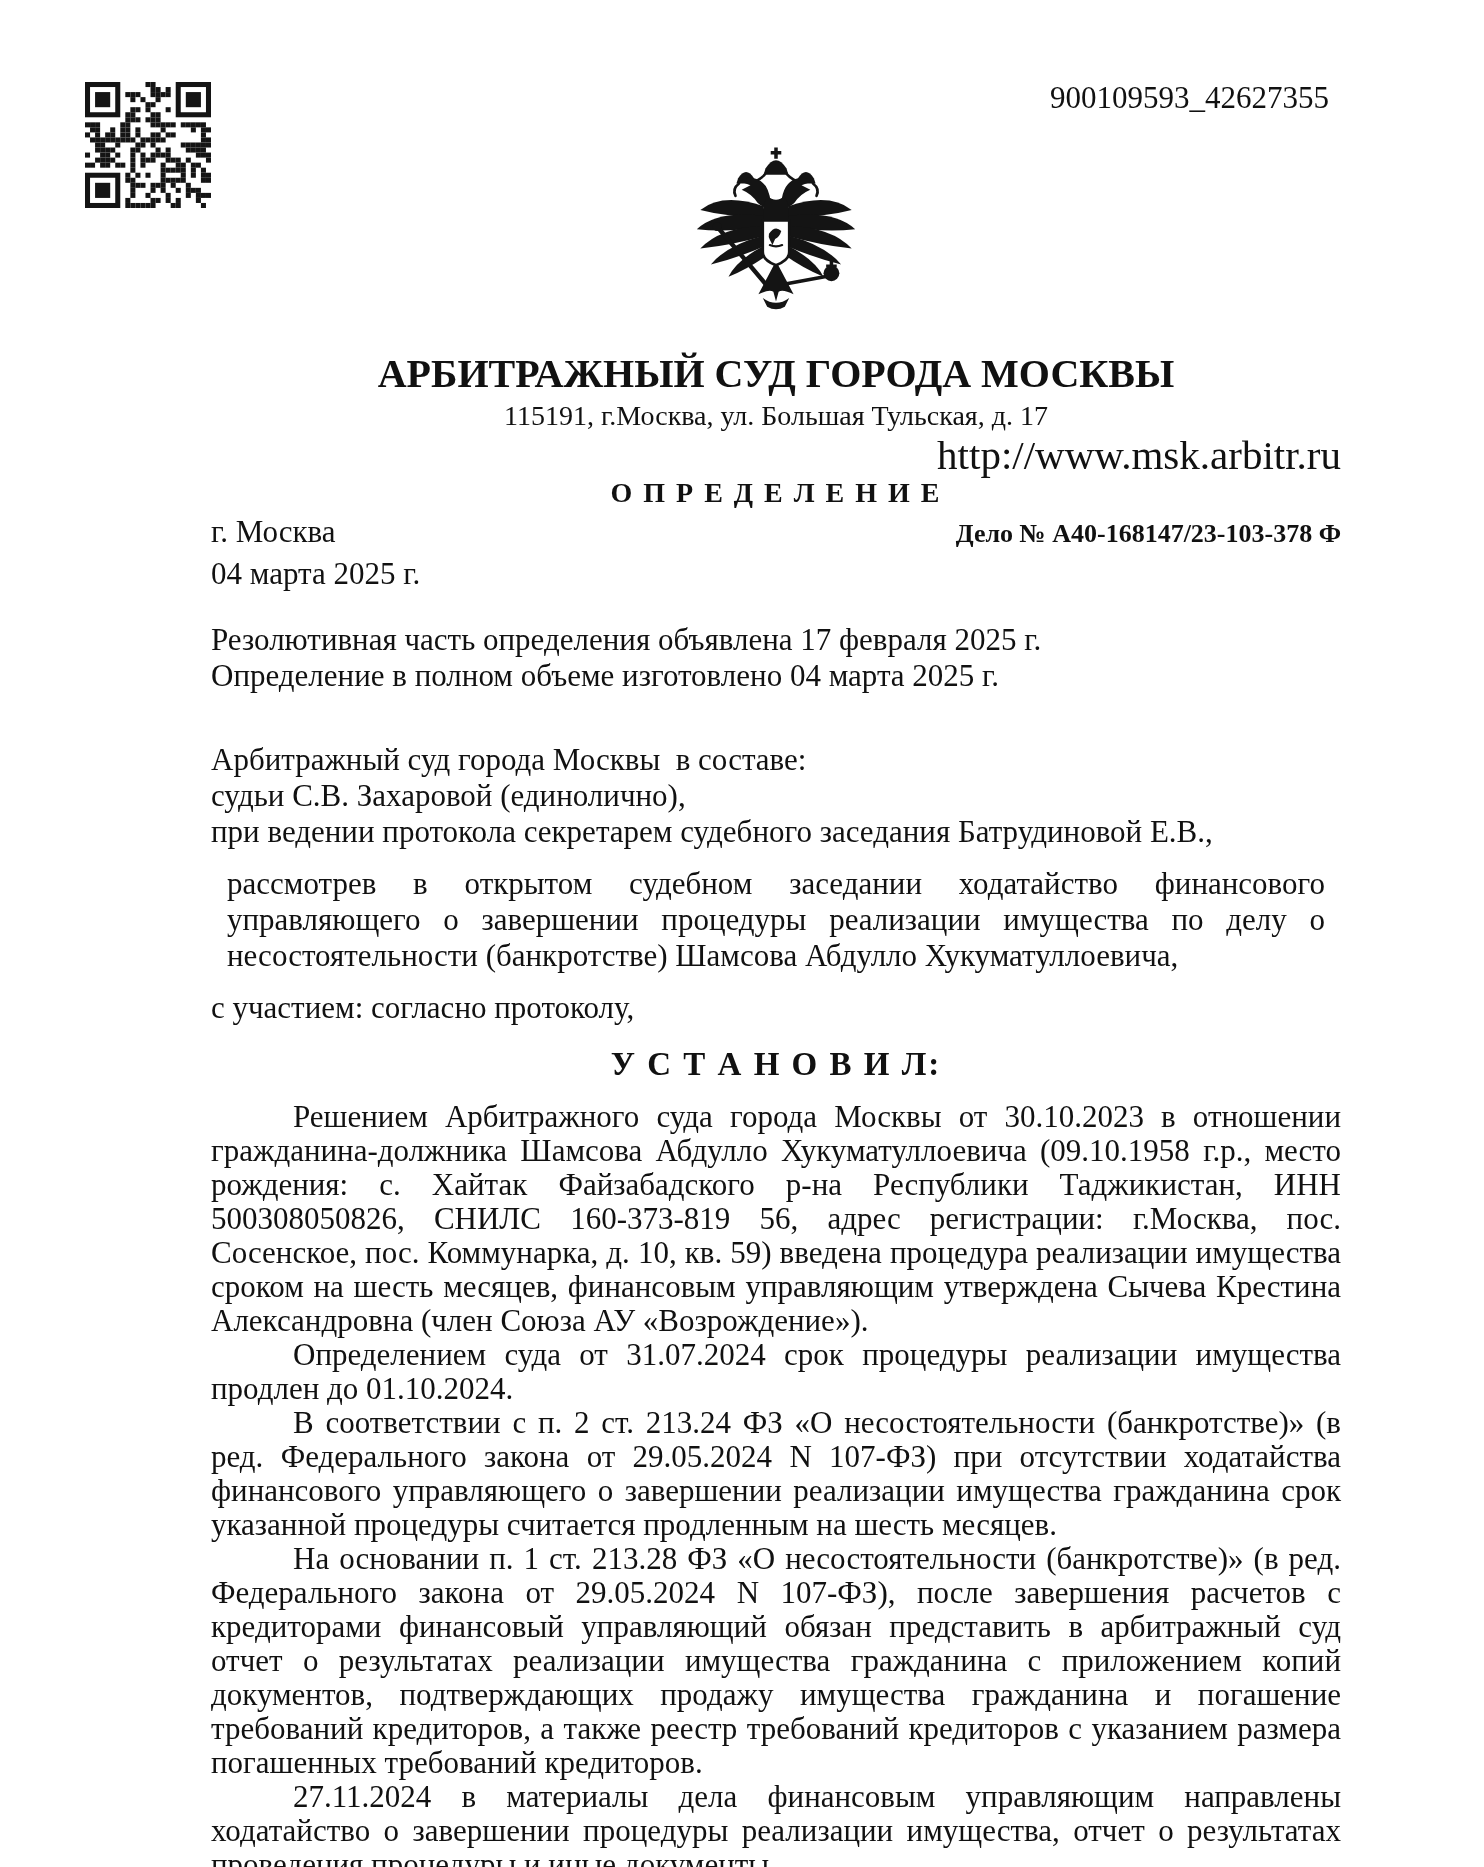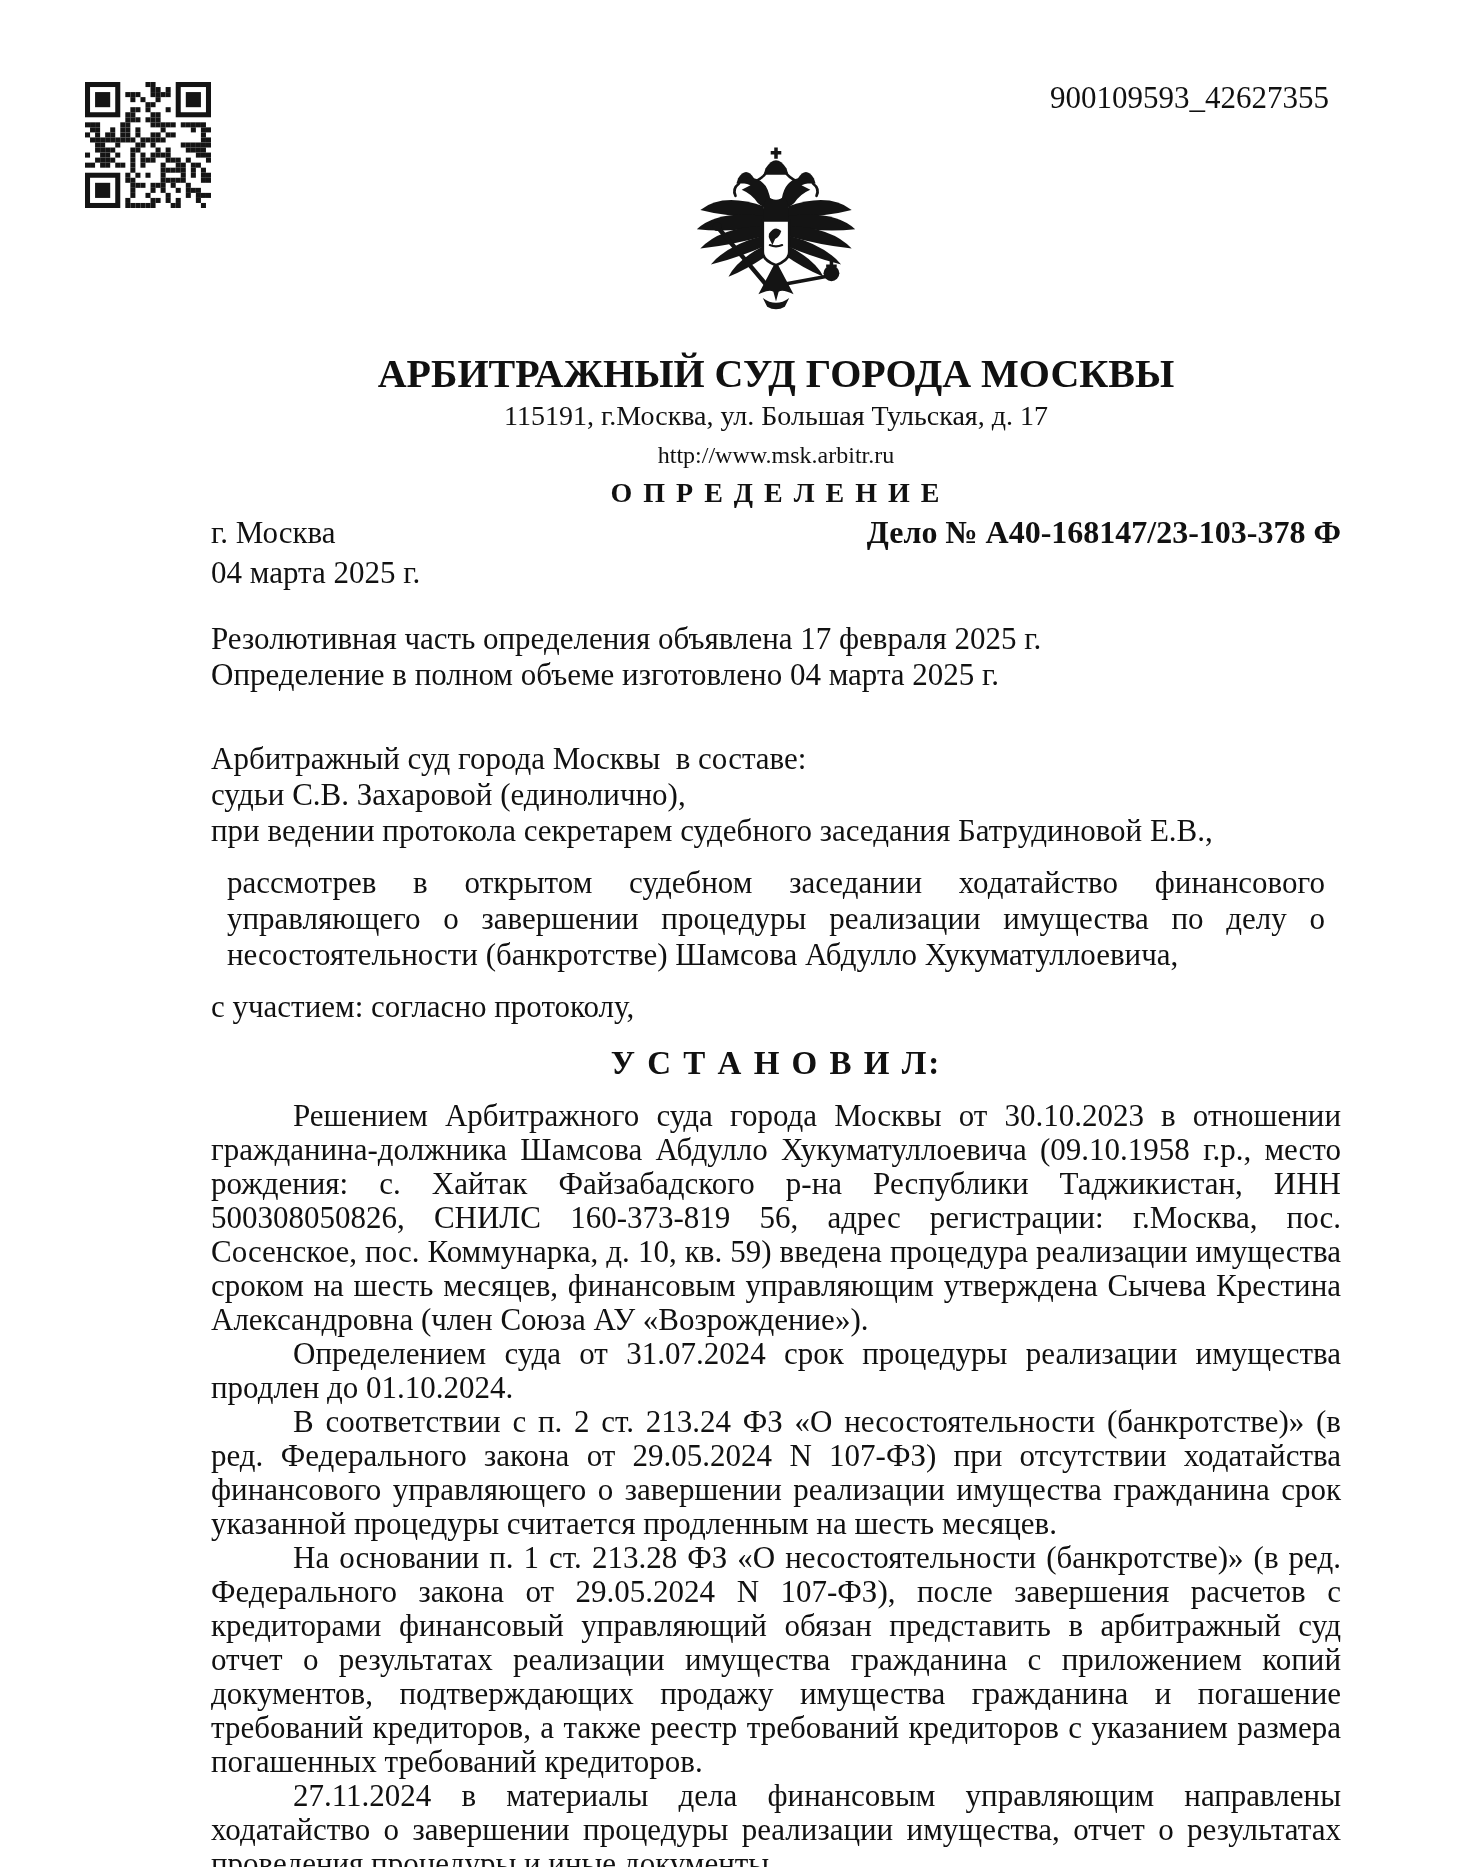--- a/index.html
+++ b/index.html
@@ -7,24 +7,24 @@
     position:relative;width:1484px;height:1867px;margin:0 auto;
     background:#ffffff;overflow:hidden;color:#111;
     font-family:"Liberation Serif","DejaVu Serif",serif;
   }
   .doc-number{position:absolute;left:1050px;top:82px;font-size:31px;line-height:31px;white-space:nowrap;}
   .qr{position:absolute;left:85px;top:82px;width:126px;height:126px;}
   .eagle{position:absolute;left:688px;top:140px;}
   .content{position:absolute;left:211px;top:0;width:1130px;}
   .court-title{margin-top:352px;text-align:center;font-weight:bold;font-size:40px;line-height:44px;white-space:nowrap;}
   .court-addr{text-align:center;font-size:28px;line-height:40px;}
-  .court-url{text-align:center;font-size:24px;line-height:38px;}
+  .court-url{text-align:right;font-size:41px;line-height:38px;}
   .doc-type{text-align:center;font-weight:bold;font-size:28px;line-height:38px;letter-spacing:2px;}
   .place-case-row{display:flex;justify-content:space-between;align-items:baseline;font-size:31px;line-height:40px;}
-  .case-number{font-weight:bold;font-size:32px;}
+  .case-number{font-weight:bold;font-size:26px;}
   .doc-date{font-size:31px;line-height:40px;}
   .intro-line{font-size:31px;line-height:36px;white-space:pre-wrap;}
   .gap28{margin-top:28px;}
   .gap48{margin-top:48px;}
   .intro-par{font-size:31px;line-height:36px;text-align:justify;margin:16px;}
   .ustanovil{text-align:center;font-weight:bold;font-size:33px;line-height:40px;letter-spacing:2px;margin-top:18px;margin-bottom:16px;}
   .body-par{font-size:31px;line-height:34px;text-align:justify;text-indent:82px;margin:0;}
   .eagle svg .ln{fill:none;stroke:#141414;stroke-linecap:round;}
 </style>
 </head>

